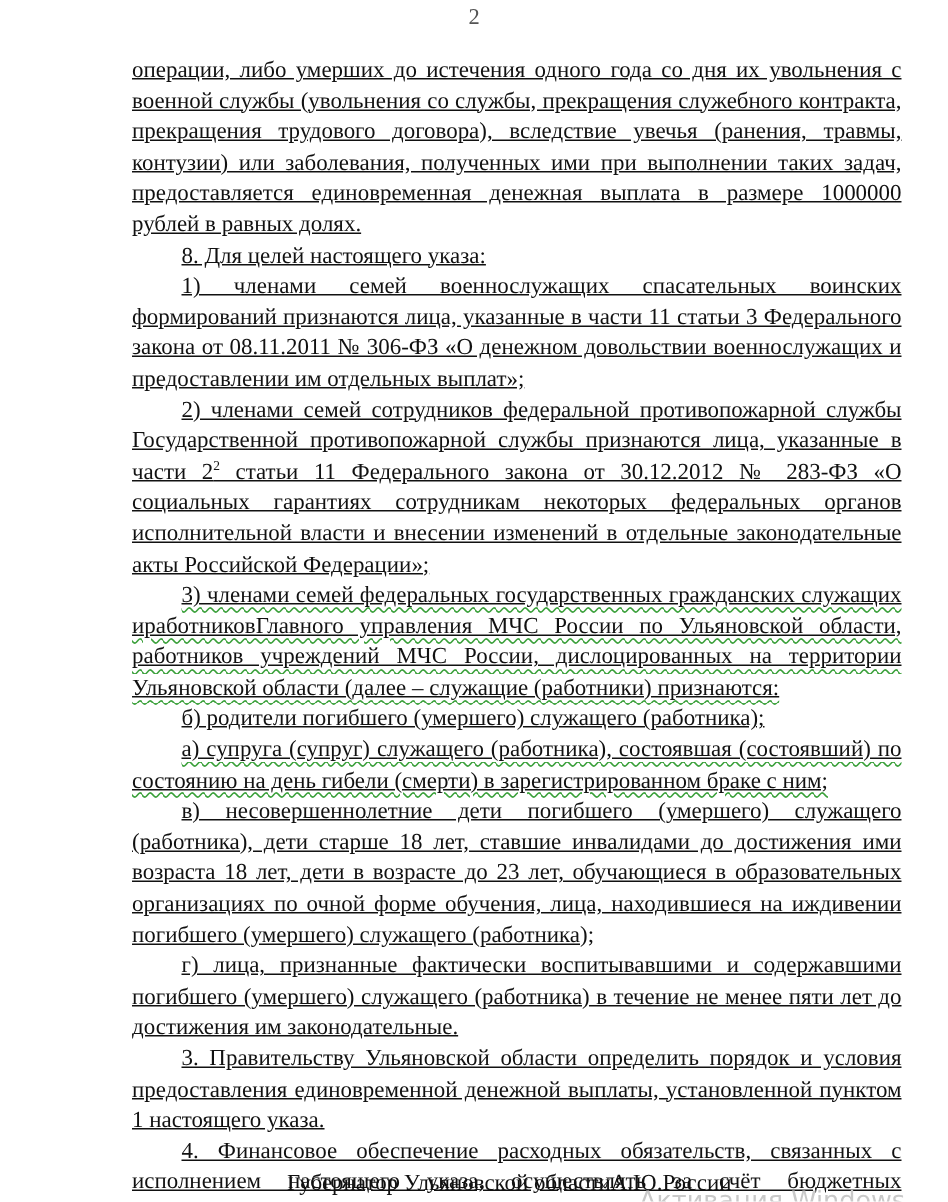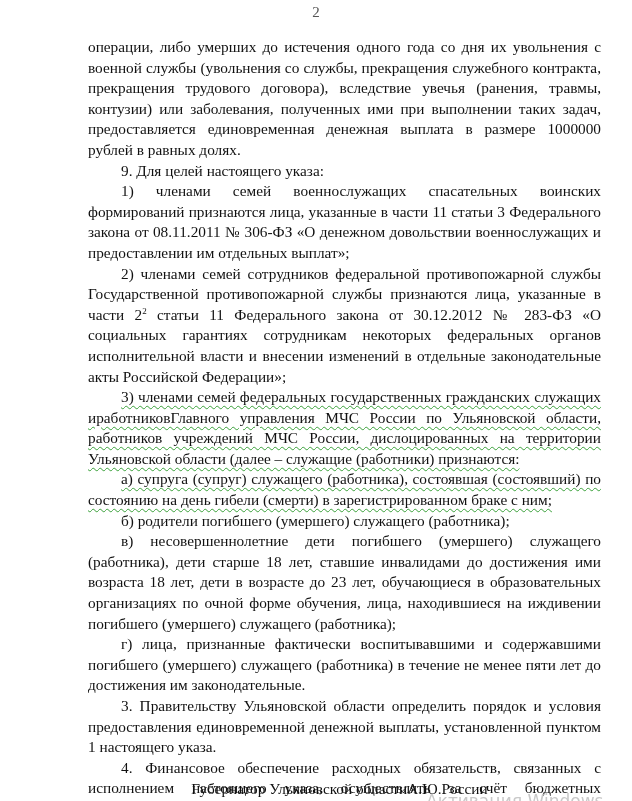--- a/index.html
+++ b/index.html
@@ -29,20 +29,21 @@
       top: 37px;
       left: 88px;
       width: 513px;
       font-size: 15.3px;
       line-height: 20.6px;
       text-align: justify;
     }
     .doc-body p {
       margin: 0;
       text-align: justify;
+      text-decoration: underline;
     }
     .indent {
       text-indent: 33px;
     }
     .wavy {
       text-decoration: underline wavy #3aa03a;
       text-decoration-thickness: 1px;
       text-underline-offset: 3px;
       margin-top: 32px;
     }
@@ -71,26 +72,26 @@
       white-space: nowrap;
     }
   </style>
 </head>
 <body>
 
 <div class="page-number">2</div>
 
 <div class="doc-body">
   <p>операции, либо умерших до истечения одного года со дня их увольнения с военной службы (увольнения со службы, прекращения служебного контракта, прекращения трудового договора), вследствие увечья (ранения, травмы, контузии) или заболевания, полученных ими при выполнении таких задач, предоставляется единовременная денежная выплата в размере 1000000 рублей в равных долях.</p>
-  <p class="indent">9.  Для целей настоящего указа:</p>
+  <p class="indent">8.  Для целей настоящего указа:</p>
   <p class="indent">1) членами семей военнослужащих спасательных воинских формирований признаются лица, указанные в части 11 статьи 3 Федерального закона от 08.11.2011 № 306-ФЗ «О денежном довольствии военнослужащих и предоставлении им отдельных выплат»;</p>
   <p class="indent"><span>2)  членами семей сотрудников федеральной противопожарной службы Государственной противопожарной службы признаются лица, указанные в части 2</span><sup>2</sup><span> статьи 11 Федерального закона от 30.12.2012 № 283-ФЗ «О социальных гарантиях сотрудникам некоторых федеральных органов исполнительной власти и внесении изменений в отдельные законодательные акты Российской Федерации»;</span></p>
   <p class="indent"><span class="wavy">3)  членами семей федеральных государственных гражданских служащих иработниковГлавного управления МЧС России по Ульяновской области, работников учреждений МЧС России, дислоцированных на территории Ульяновской области (далее – служащие (работники) признаются:</span></p>
+  <p class="indent">б)  родители погибшего (умершего) служащего (работника);</p>
   <p class="indent"><span class="wavy">а)  супруга (супруг) служащего (работника), состоявшая (состоявший) по состоянию на день гибели (смерти) в зарегистрированном браке с ним;</span></p>
-  <p class="indent">б)  родители погибшего (умершего) служащего (работника);</p>
   <p class="indent">в) несовершеннолетние дети погибшего (умершего) служащего (работника), дети старше 18 лет, ставшие инвалидами до достижения ими возраста 18 лет, дети в возрасте до 23 лет, обучающиеся в образовательных организациях по очной форме обучения, лица, находившиеся на иждивении погибшего (умершего) служащего (работника);</p>
   <p class="indent">г)  лица, признанные фактически воспитывавшими и содержавшими погибшего (умершего) служащего (работника) в течение не менее пяти лет до достижения им законодательные.</p>
   <p class="indent">3.  Правительству Ульяновской области определить порядок и условия предоставления единовременной денежной выплаты, установленной пунктом 1 настоящего указа.</p>
   <p class="indent">4. Финансовое обеспечение расходных обязательств, связанных с исполнением настоящего указа, осуществлять за счёт бюджетных ассигнований областного бюджета Ульяновской области.</p>
 
 </div>
 
 <div class="signature">
   <span>Губернатор Ульяновской области</span>
   <span>А.Ю.России</span>

